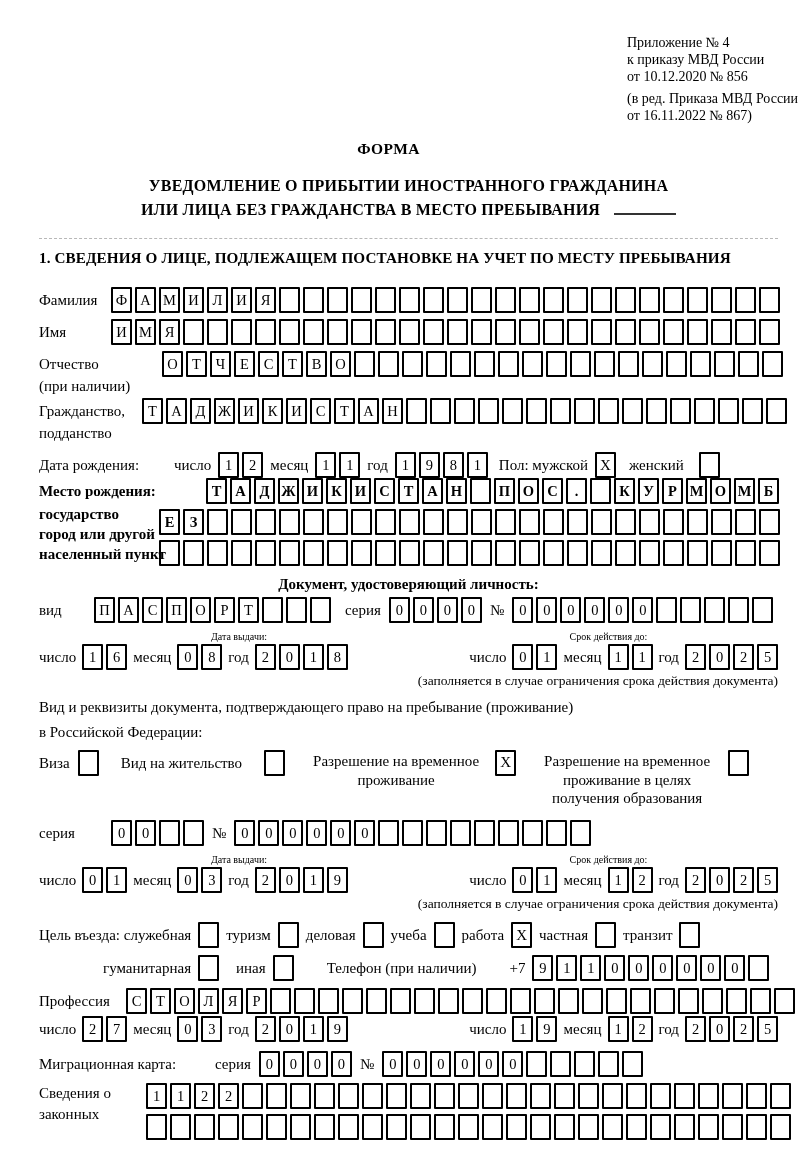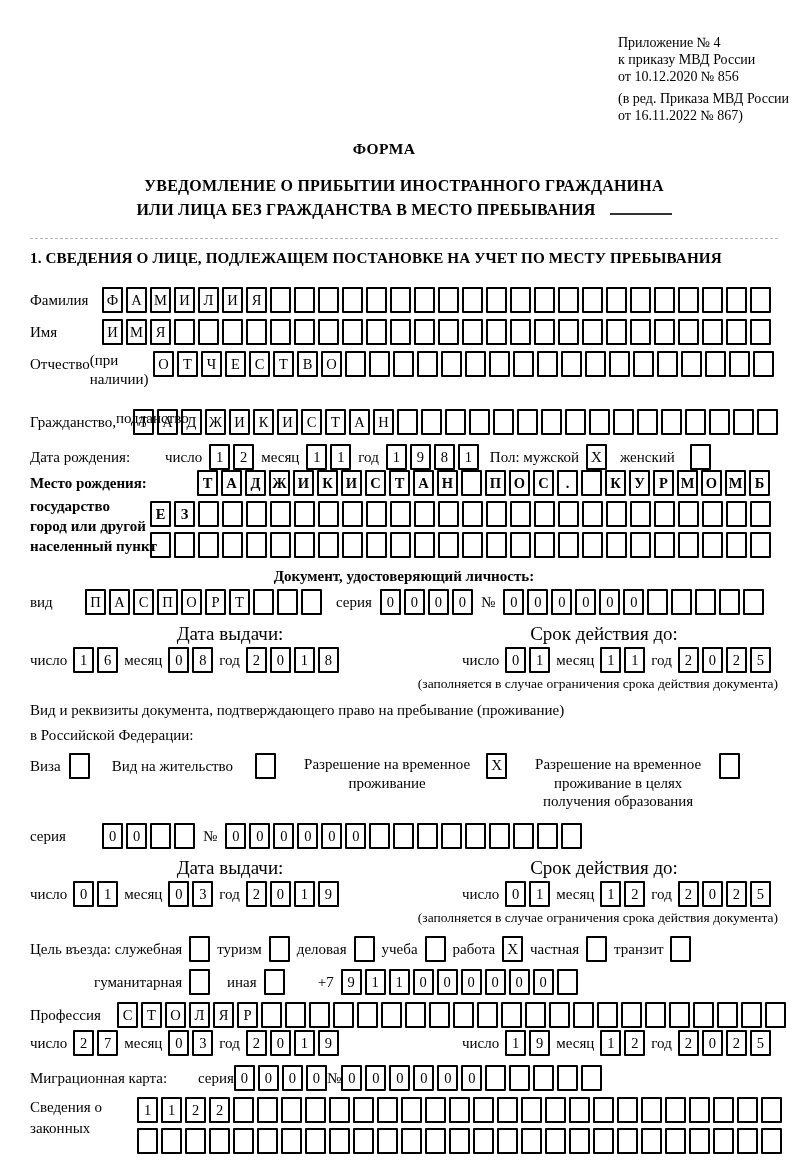--- a/index.html
+++ b/index.html
@@ -1,38 +1,38 @@
 <!DOCTYPE html>
 <html lang="ru"><head>
 <meta charset="utf-8">
 <style>
   html,body{margin:0;padding:0;background:#fff;}
   .page{position:relative;width:800px;height:1163px;box-sizing:border-box;
-        padding:34px 22px 0 30px;background:#fff;color:#000;
+        padding:34px 22px 0 39px;background:#fff;color:#000;
         font-family:"Liberation Serif","DejaVu Serif",serif;font-size:15px;overflow:hidden;}
   .refblock{margin-left:588px;width:190px;font-size:14px;line-height:1.22;}
   .refblock .gap{height:5px;}
   .forma{ text-align:center;padding-right:40px;font-weight:bold;font-size:15.5px;margin-top:16px;letter-spacing:.4px;}
   .title{text-align:center;font-weight:bold;font-size:16px;line-height:1.5;margin-top:16px;letter-spacing:.2px;}
   .blank{display:inline-block;width:62px;border-bottom:2px solid #333;height:14px;margin-left:14px;}
   .dashline{border-top:1px dashed #b8b8b8;margin:16px 0 10px 0;}
   .sec1{font-weight:bold;font-size:15.2px;letter-spacing:.1px;}
   .row{display:flex;align-items:flex-start;margin-top:6px;}
   .lbl{line-height:26px;flex:none;}
-  .lbl2{display:flex;flex-direction:row;flex:none;}
+  .lbl2{display:flex;flex-direction:column;flex:none;}
   .lbl2 span:first-child{line-height:26px;}
   .lbl2 span{line-height:19px;}
   .cells{display:flex;gap:3px;flex:none;}
   .cell{flex:none;width:21px;height:26px;box-sizing:border-box;border:2px solid #000;
         display:flex;align-items:center;justify-content:center;font-size:14.5px;border-radius:1px;}
   .cb{flex:none;width:21px;height:26px;box-sizing:border-box;border:2px solid #000;
       display:flex;align-items:center;justify-content:center;font-size:15px;border-radius:1px;}
   .dl{line-height:26px;flex:none;}
   .dgroup{display:flex;align-items:flex-start;gap:6px;}
-  .dhdr{display:flex;margin-top:8px;font-size:19px;}
+  .dhdr{display:flex;margin-top:8px;font-size:10px;}
   .dhdr .l{width:400px;text-align:center;}
   .dhdr .r{flex:1;text-align:center;}
   .drow{display:flex;margin-top:2px;}
   .drow .l{width:400px;display:flex;}
   .drow .r{flex:1;display:flex;padding-left:32px;}
   .note{font-size:13.5px;text-align:right;margin-top:3px;}
   .plain{margin-top:8px;line-height:1.35;}
   .bp-block{position:relative;margin-top:0;height:92px;font-weight:bold;}
   .bp-lbl{position:absolute;left:0;top:0;display:flex;flex-direction:column;}
   .bp-lbl span:first-child{line-height:26px;}
@@ -173,21 +173,21 @@
         <div class="cell"></div>
         <div class="cell"></div>
         <div class="cell"></div>
         <div class="cell"></div>
         <div class="cell"></div>
         <div class="cell"></div>
         <div class="cell"></div>
       </div>
   </div>
 
-  <div class="row" style="margin-top:20px;justify-content:center;">
+  <div class="row" style="margin-top:2px;">
     <div class="lbl2" style="width:103px;">
       <span>Гражданство,</span>
       <span>подданство</span>
     </div>
     <div class="cells">
         <div class="cell">Т</div>
         <div class="cell">А</div>
         <div class="cell">Д</div>
         <div class="cell">Ж</div>
         <div class="cell">И</div>
@@ -528,20 +528,21 @@
     <div class="cb"></div>
     <span class="t">транзит</span>
     <div class="cb"></div>
   </div>
 
   <div class="purpose" style="margin-top:7px;">
     <span class="t" style="margin-left:64px;">гуманитарная</span>
     <div class="cb"></div>
     <span class="t" style="margin-left:10px;">иная</span>
     <div class="cb"></div>
+    <span class="t" style="margin-left:26px;">Телефон (при наличии)</span>
     <span class="t" style="margin-left:26px;">+7</span>
     <div class="cells">
         <div class="cell">9</div>
         <div class="cell">1</div>
         <div class="cell">1</div>
         <div class="cell">0</div>
         <div class="cell">0</div>
         <div class="cell">0</div>
         <div class="cell">0</div>
         <div class="cell">0</div>
@@ -622,21 +623,21 @@
         <div class="cells">
             <div class="cell">2</div>
             <div class="cell">0</div>
             <div class="cell">2</div>
             <div class="cell">5</div>
           </div>
       </div>
     </div>
   </div>
 
-  <div class="row" style="margin-top:9px;gap:0;">
+  <div class="row" style="margin-top:9px;gap:8px;">
     <span class="dl" style="width:168px;">Миграционная карта:</span>
     <span class="dl">серия</span>
     <div class="cells">
         <div class="cell">0</div>
         <div class="cell">0</div>
         <div class="cell">0</div>
         <div class="cell">0</div>
       </div>
     <span class="dl">№</span>
     <div class="cells">

